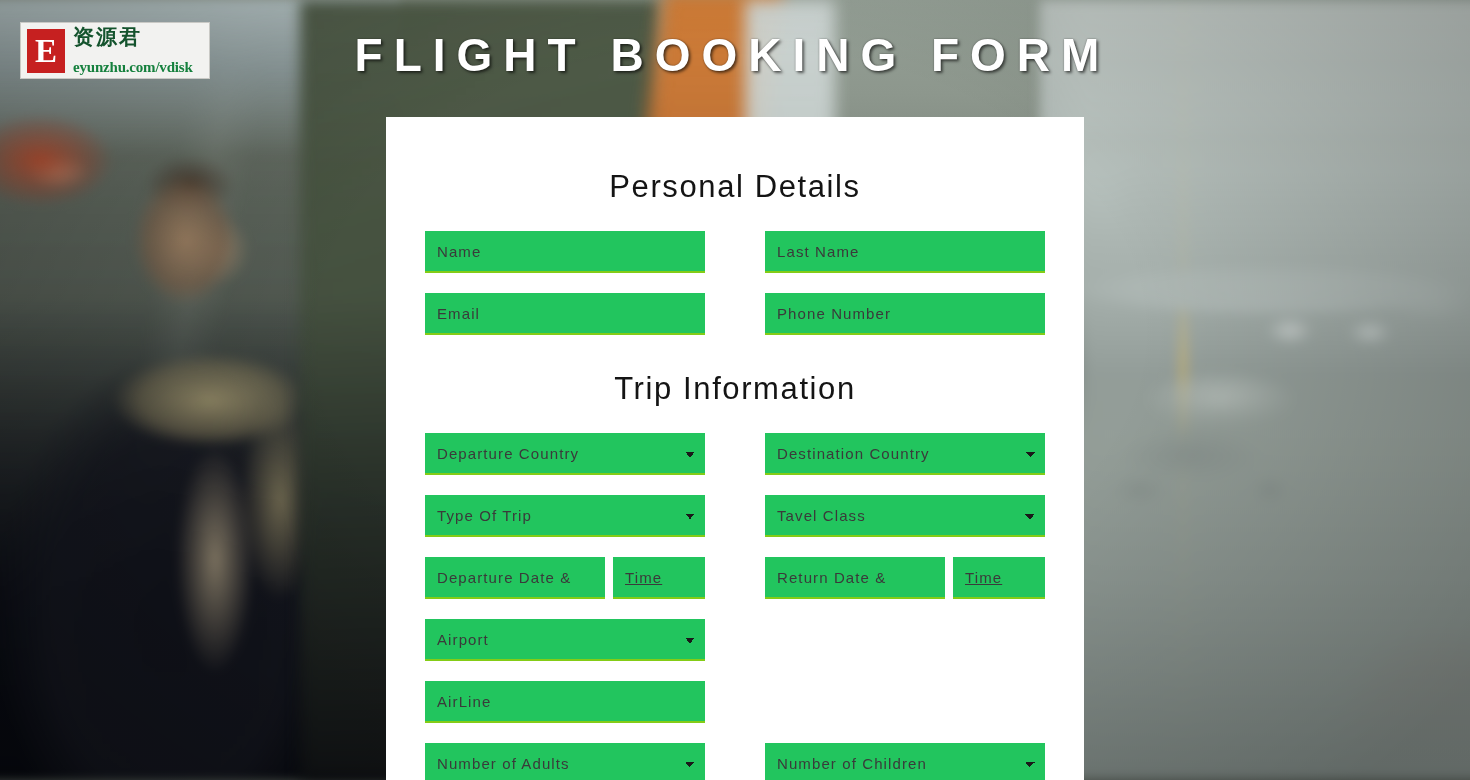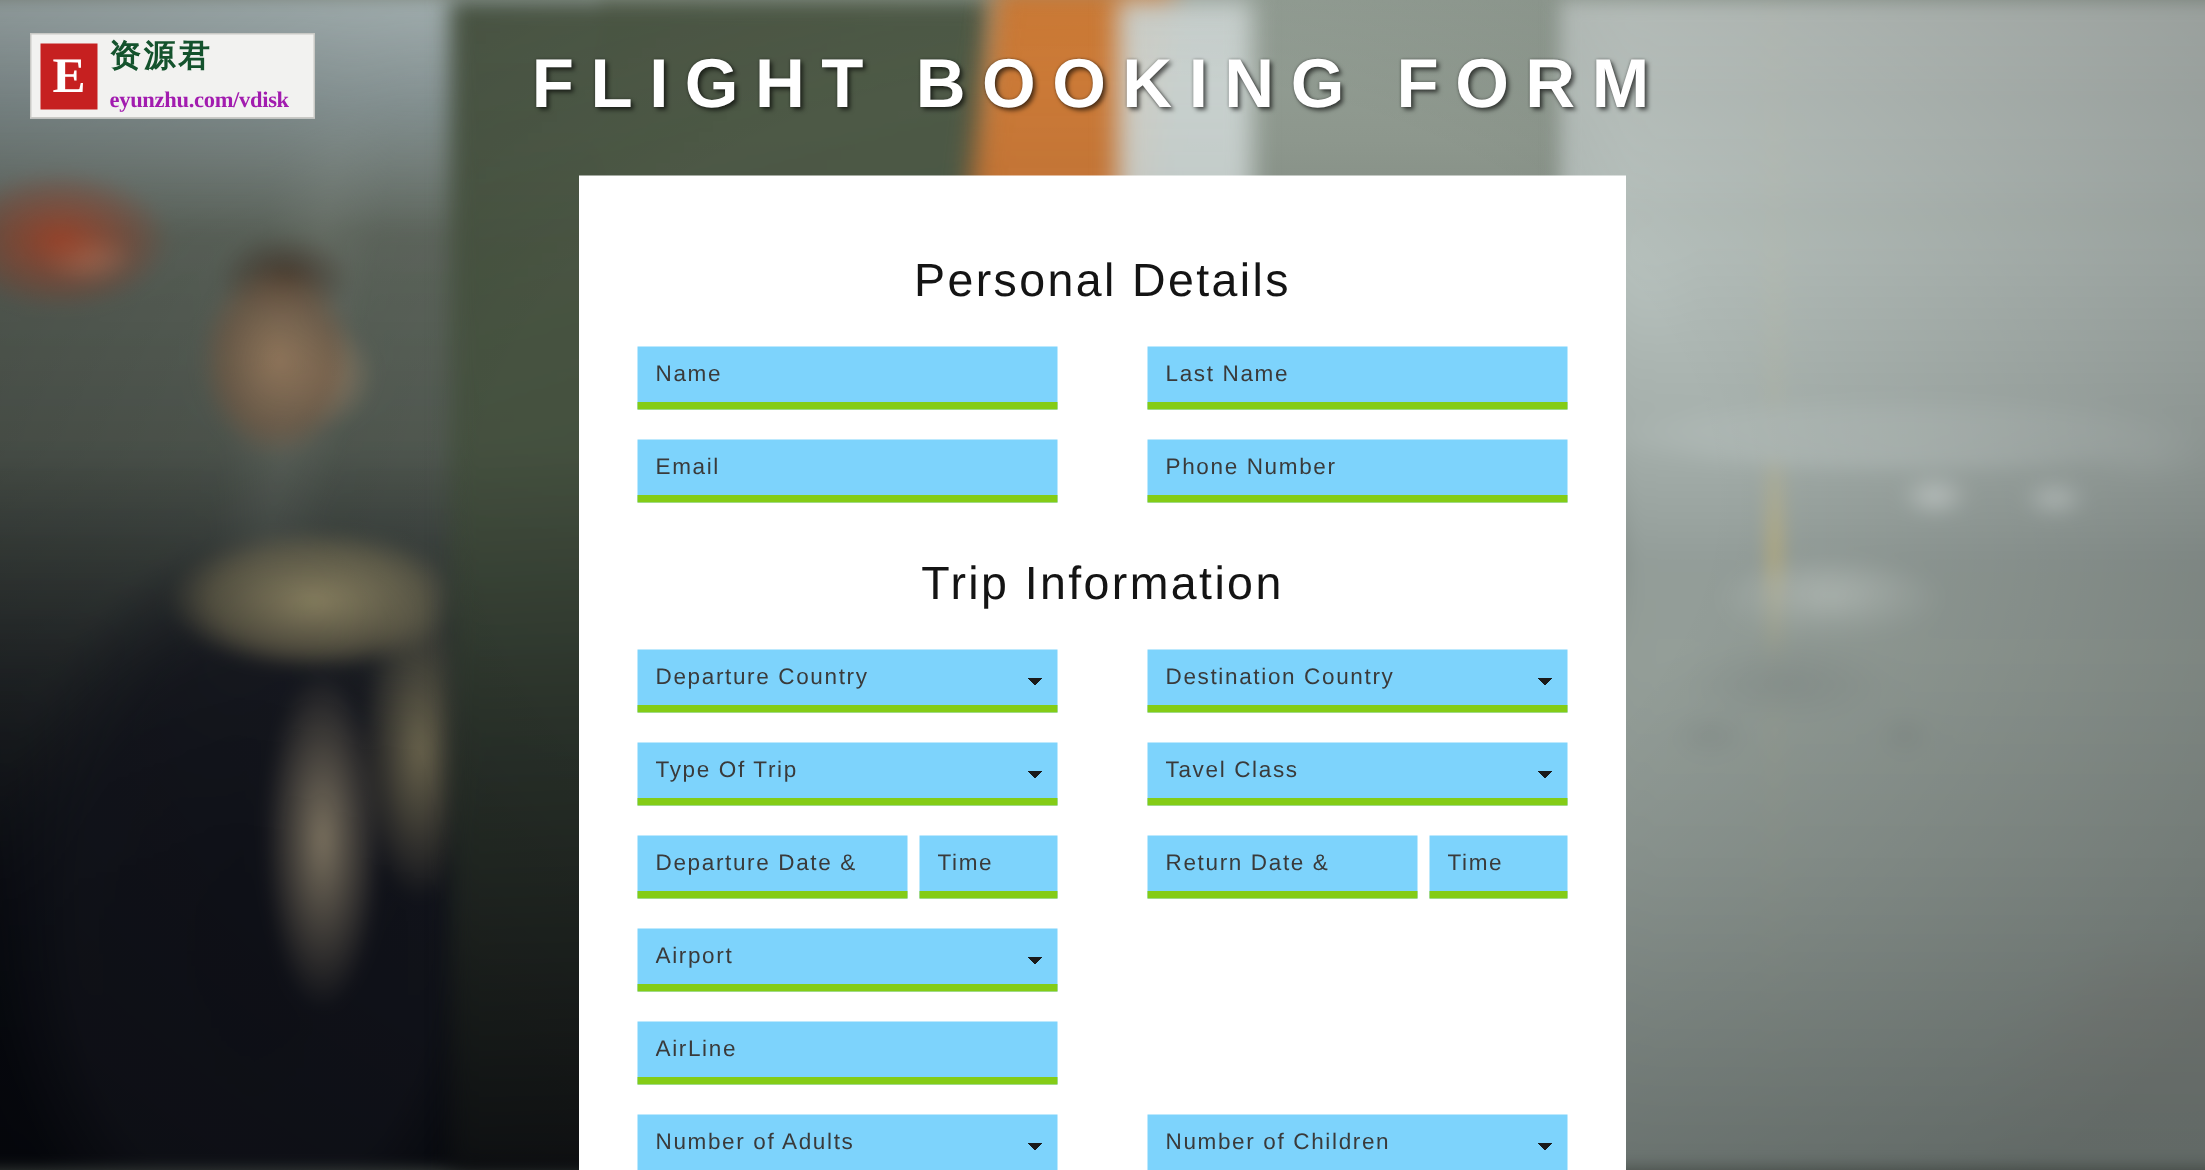--- a/index.html
+++ b/index.html
@@ -153,21 +153,21 @@
     text-align: center;
   }
   .wm-text { margin-left: 8px; line-height: 1.05; }
   .wm-cn {
     font-family: "DejaVu Sans", sans-serif;
     font-size: 21px; font-weight: bold; color: #14532d;
     letter-spacing: 2px;
   }
   .wm-url {
     font-family: "Liberation Serif", serif;
-    font-size: 15px; font-weight: bold; color: #a21caf;
+    font-size: 15px; font-weight: bold; color: #15803d;
     letter-spacing: -0.2px; margin-top: 12px;
   }
 
   
   .card {
     position: absolute;
     left: 386px; top: 117px;
     width: 698px; height: 700px;
     background: #ffffff;
     overflow: hidden;
@@ -187,23 +187,23 @@
 
   .row {
     display: flex;
     gap: 60px;
     margin-bottom: 20px;
   }
   .col { width: 280px; display: flex; gap: 8px; }
 
   
   .field {
-    background: #7dd3fc;
+    background: #22c55e;
     border: none;
-    border-bottom: 5px solid #84cc16;
+    border-bottom: 2px solid #84cc16;
     height: 42px;
     width: 100%;
     font-family: "Liberation Sans", sans-serif;
     font-size: 15px;
     color: #3a3a3a;
     letter-spacing: 1.1px;
     padding: 0 12px;
     outline: none;
     display: flex;
     align-items: center;
@@ -219,21 +219,21 @@
       linear-gradient(45deg, transparent 50%, #1a1a1a 50%),
       linear-gradient(135deg, #1a1a1a 50%, transparent 50%);
     background-position:
       calc(100% - 15px) 19px,
       calc(100% - 10px) 19px;
     background-size: 5px 5px, 5px 5px;
     background-repeat: no-repeat;
   }
 
   .field.date-part { width: 180px; flex: 0 0 180px; }
-  .field.time-part { width: 92px; flex: 0 0 92px; }
+  .field.time-part { width: 92px; flex: 0 0 92px; text-decoration: underline; }
 </style>
 </head>
 <body>
 
 <div id="stage">
 
   <div class="bg">
     <div class="bg-base"></div>
     <div class="bg-left"></div>
     <div class="bg-mid"></div>

